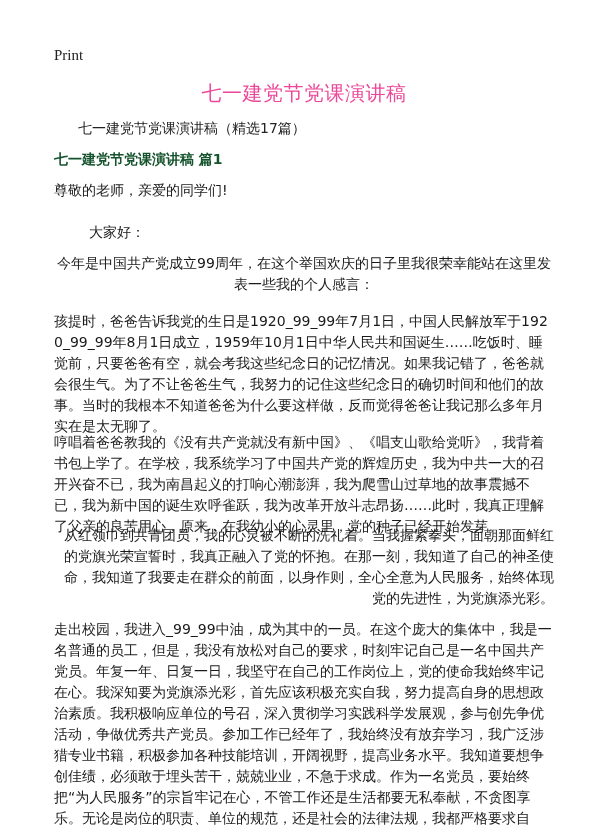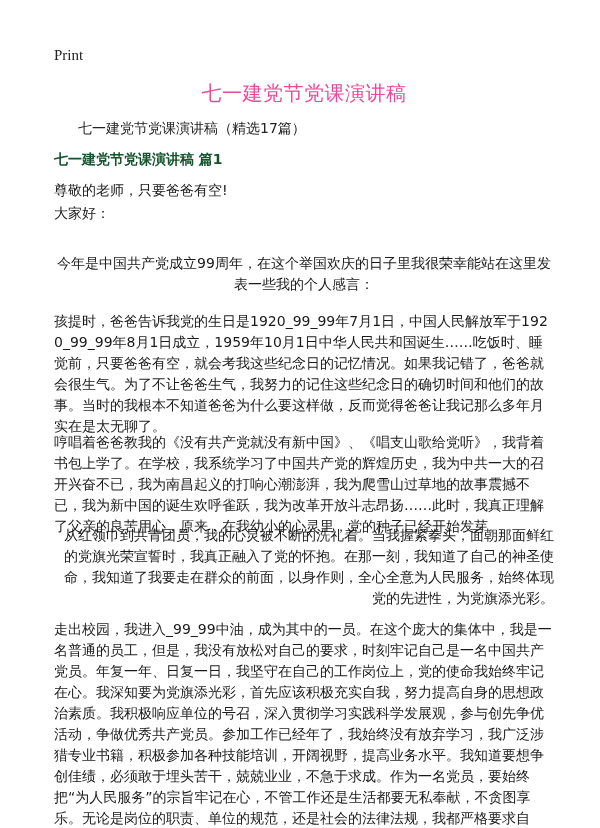--- a/index.html
+++ b/index.html
@@ -64,40 +64,40 @@
       left: 0;
       width: 500px;
       font-family: "DejaVu Sans", sans-serif;
       font-size: 14px;
       line-height: 21px;
       color: #1a1a1a;
       margin: 0;
       word-break: break-all;
     }
     .p-greet1 { top: 180px; }
-    .p-greet2 { top: 203px; }
+    .p-greet2 { top: 222px; margin-left: 35px; }
     .p1 { top: 253px; text-align: center; }
     .p2 { top: 295px; margin-top: 16px; }
     .p3 { top: 432px; }
     .p4 { top: 525px; text-align: right; }
     .p5 { top: 619px; }
   </style>
 </head>
 <body>
 
 <div class="page">
   <div class="print-label">Print</div>
 
   <h1 class="doc-title">七一建党节党课演讲稿</h1>
 
   <div class="subtitle">七一建党节党课演讲稿（精选17篇）</div>
 
   <div class="section-heading">七一建党节党课演讲稿 篇1</div>
 
-  <p class="body-text p-greet1">尊敬的老师，只要爸爸有空!</p>
+  <p class="body-text p-greet1">尊敬的老师，亲爱的同学们!</p>
   <p class="body-text p-greet2">大家好：</p>
 
   <p class="body-text p1">今年是中国共产党成立99周年，在这个举国欢庆的日子里我很荣幸能站在这里发表一些我的个人感言：</p>
   <p class="body-text p2">孩提时，爸爸告诉我党的生日是1920_99_99年7月1日，中国人民解放军于1920_99_99年8月1日成立，1959年10月1日中华人民共和国诞生……吃饭时、睡觉前，只要爸爸有空，就会考我这些纪念日的记忆情况。如果我记错了，爸爸就会很生气。为了不让爸爸生气，我努力的记住这些纪念日的确切时间和他们的故事。当时的我根本不知道爸爸为什么要这样做，反而觉得爸爸让我记那么多年月实在是太无聊了。</p>
   <p class="body-text p3">哼唱着爸爸教我的《没有共产党就没有新中国》、《唱支山歌给党听》，我背着书包上学了。在学校，我系统学习了中国共产党的辉煌历史，我为中共一大的召开兴奋不已，我为南昌起义的打响心潮澎湃，我为爬雪山过草地的故事震撼不已，我为新中国的诞生欢呼雀跃，我为改革开放斗志昂扬……此时，我真正理解了父亲的良苦用心，原来，在我幼小的心灵里，党的种子已经开始发芽。</p>
   <p class="body-text p4">从红领巾到共青团员，我的心灵被不断的洗礼着。当我握紧拳头，面朝那面鲜红的党旗光荣宣誓时，我真正融入了党的怀抱。在那一刻，我知道了自己的神圣使命，我知道了我要走在群众的前面，以身作则，全心全意为人民服务，始终体现党的先进性，为党旗添光彩。</p>
   <p class="body-text p5">走出校园，我进入_99_99中油，成为其中的一员。在这个庞大的集体中，我是一名普通的员工，但是，我没有放松对自己的要求，时刻牢记自己是一名中国共产党员。年复一年、日复一日，我坚守在自己的工作岗位上，党的使命我始终牢记在心。我深知要为党旗添光彩，首先应该积极充实自我，努力提高自身的思想政治素质。我积极响应单位的号召，深入贯彻学习实践科学发展观，参与创先争优活动，争做优秀共产党员。参加工作已经年了，我始终没有放弃学习，我广泛涉猎专业书籍，积极参加各种技能培训，开阔视野，提高业务水平。我知道要想争创佳绩，必须敢于埋头苦干，兢兢业业，不急于求成。作为一名党员，要始终把“为人民服务”的宗旨牢记在心，不管工作还是生活都要无私奉献，不贪图享乐。无论是岗位的职责、单位的规范，还是社会的法律法规，我都严格要求自己，从身边做起，从小事做起</p>
 </div>
 
 </body></html>

